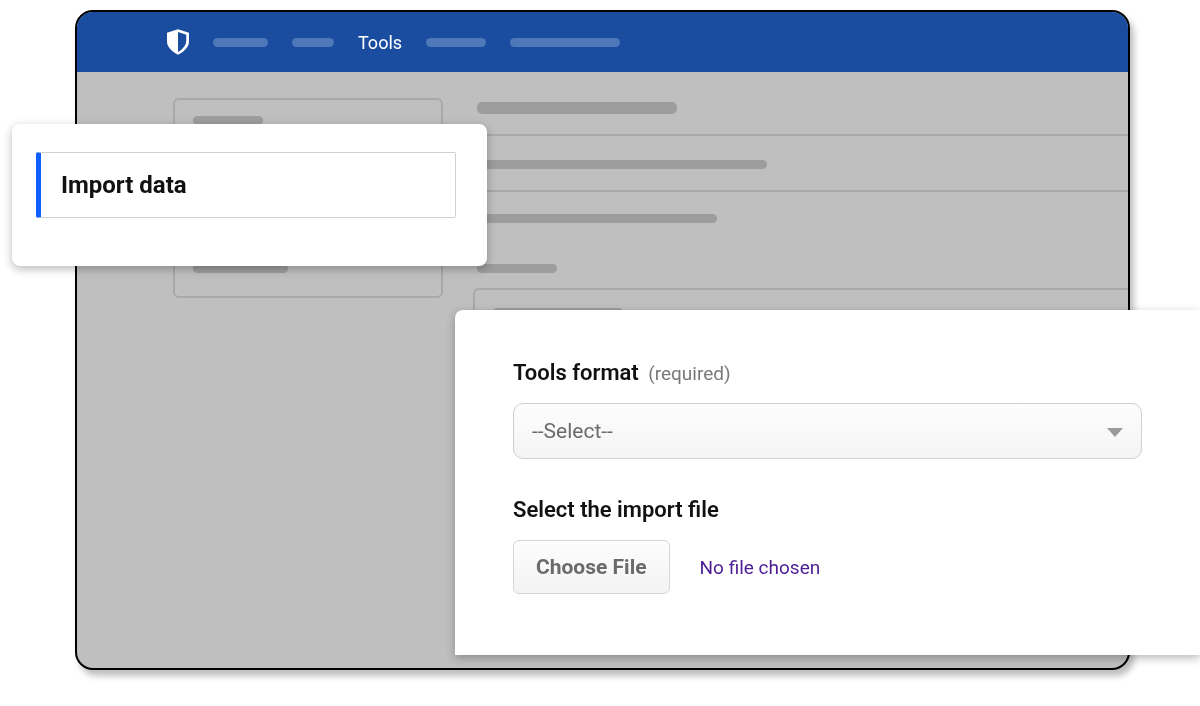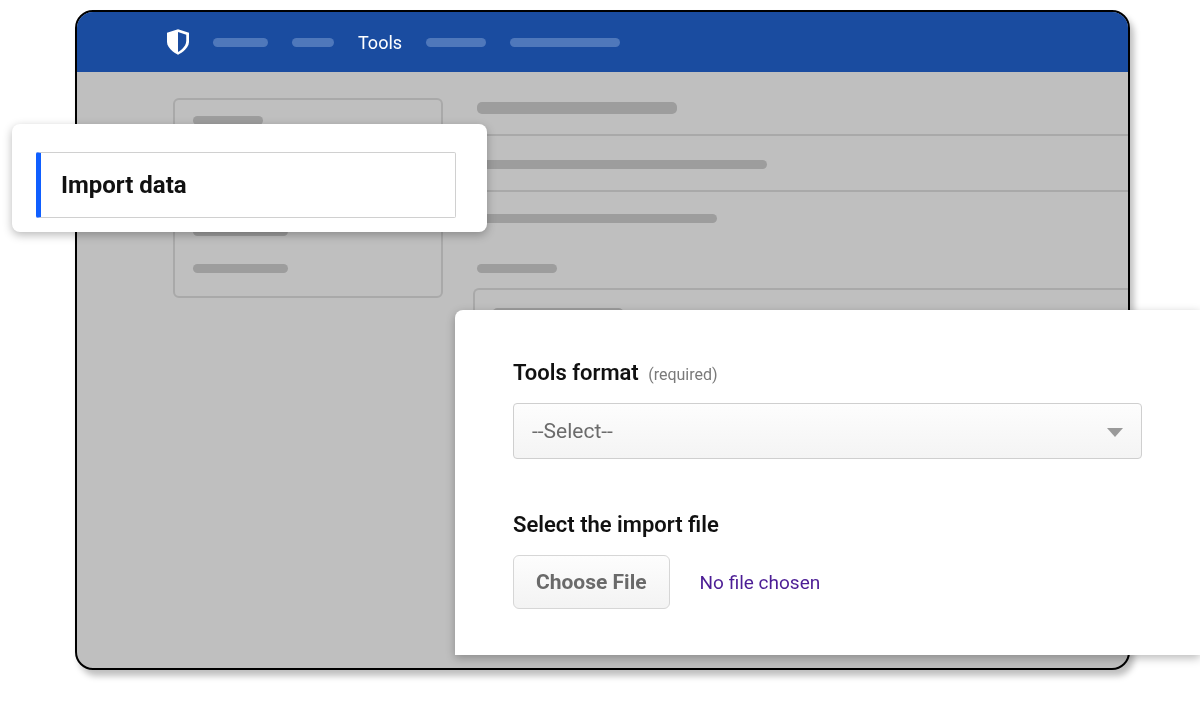--- a/index.html
+++ b/index.html
@@ -118,21 +118,21 @@
   .content-box2 .content-line {
     background: #9d9d9d;
   }
 
   
   .import-card {
     position: absolute;
     left: 12px;
     top: 124px;
     width: 475px;
-    height: 108px;
+    height: 142px;
     background: #fff;
     border-radius: 8px;
     box-shadow: 0 3px 10px rgba(0,0,0,0.28);
     padding: 28px 24px;
   }
   .import-row {
     border: 1px solid #d0d0d0;
     border-left: 5px solid #0f5fff;
     border-radius: 2px;
     padding: 18px 20px;
@@ -156,39 +156,39 @@
     box-shadow: 0 3px 10px rgba(0,0,0,0.28);
     padding: 50px 58px 30px 58px;
   }
   .field-label {
     font-size: 22px;
     font-weight: 600;
     color: #111;
     margin-bottom: 18px;
   }
   .field-label .req {
-    font-size: 16px;
+    font-size: 19px;
     font-weight: 400;
     color: #7a7a7a;
     margin-left: 4px;
   }
   .select-box {
     width: 100%;
     height: 56px;
     border: 1px solid #cfcfcf;
-    border-radius: 4px;
+    border-radius: 10px;
     background: linear-gradient(#fdfdfd,#f4f4f4);
     display: flex;
     align-items: center;
     justify-content: space-between;
     padding: 8px 18px;
     font-size: 21px;
     color: #6b6b6b;
     cursor: pointer;
-    margin-bottom: 53px;
+    margin-bottom: 38px;
   }
   .select-box .caret {
     color: #9a9a9a;
   }
   .file-row {
     display: flex;
     align-items: center;
     gap: 30px;
   }
   .choose-btn {

